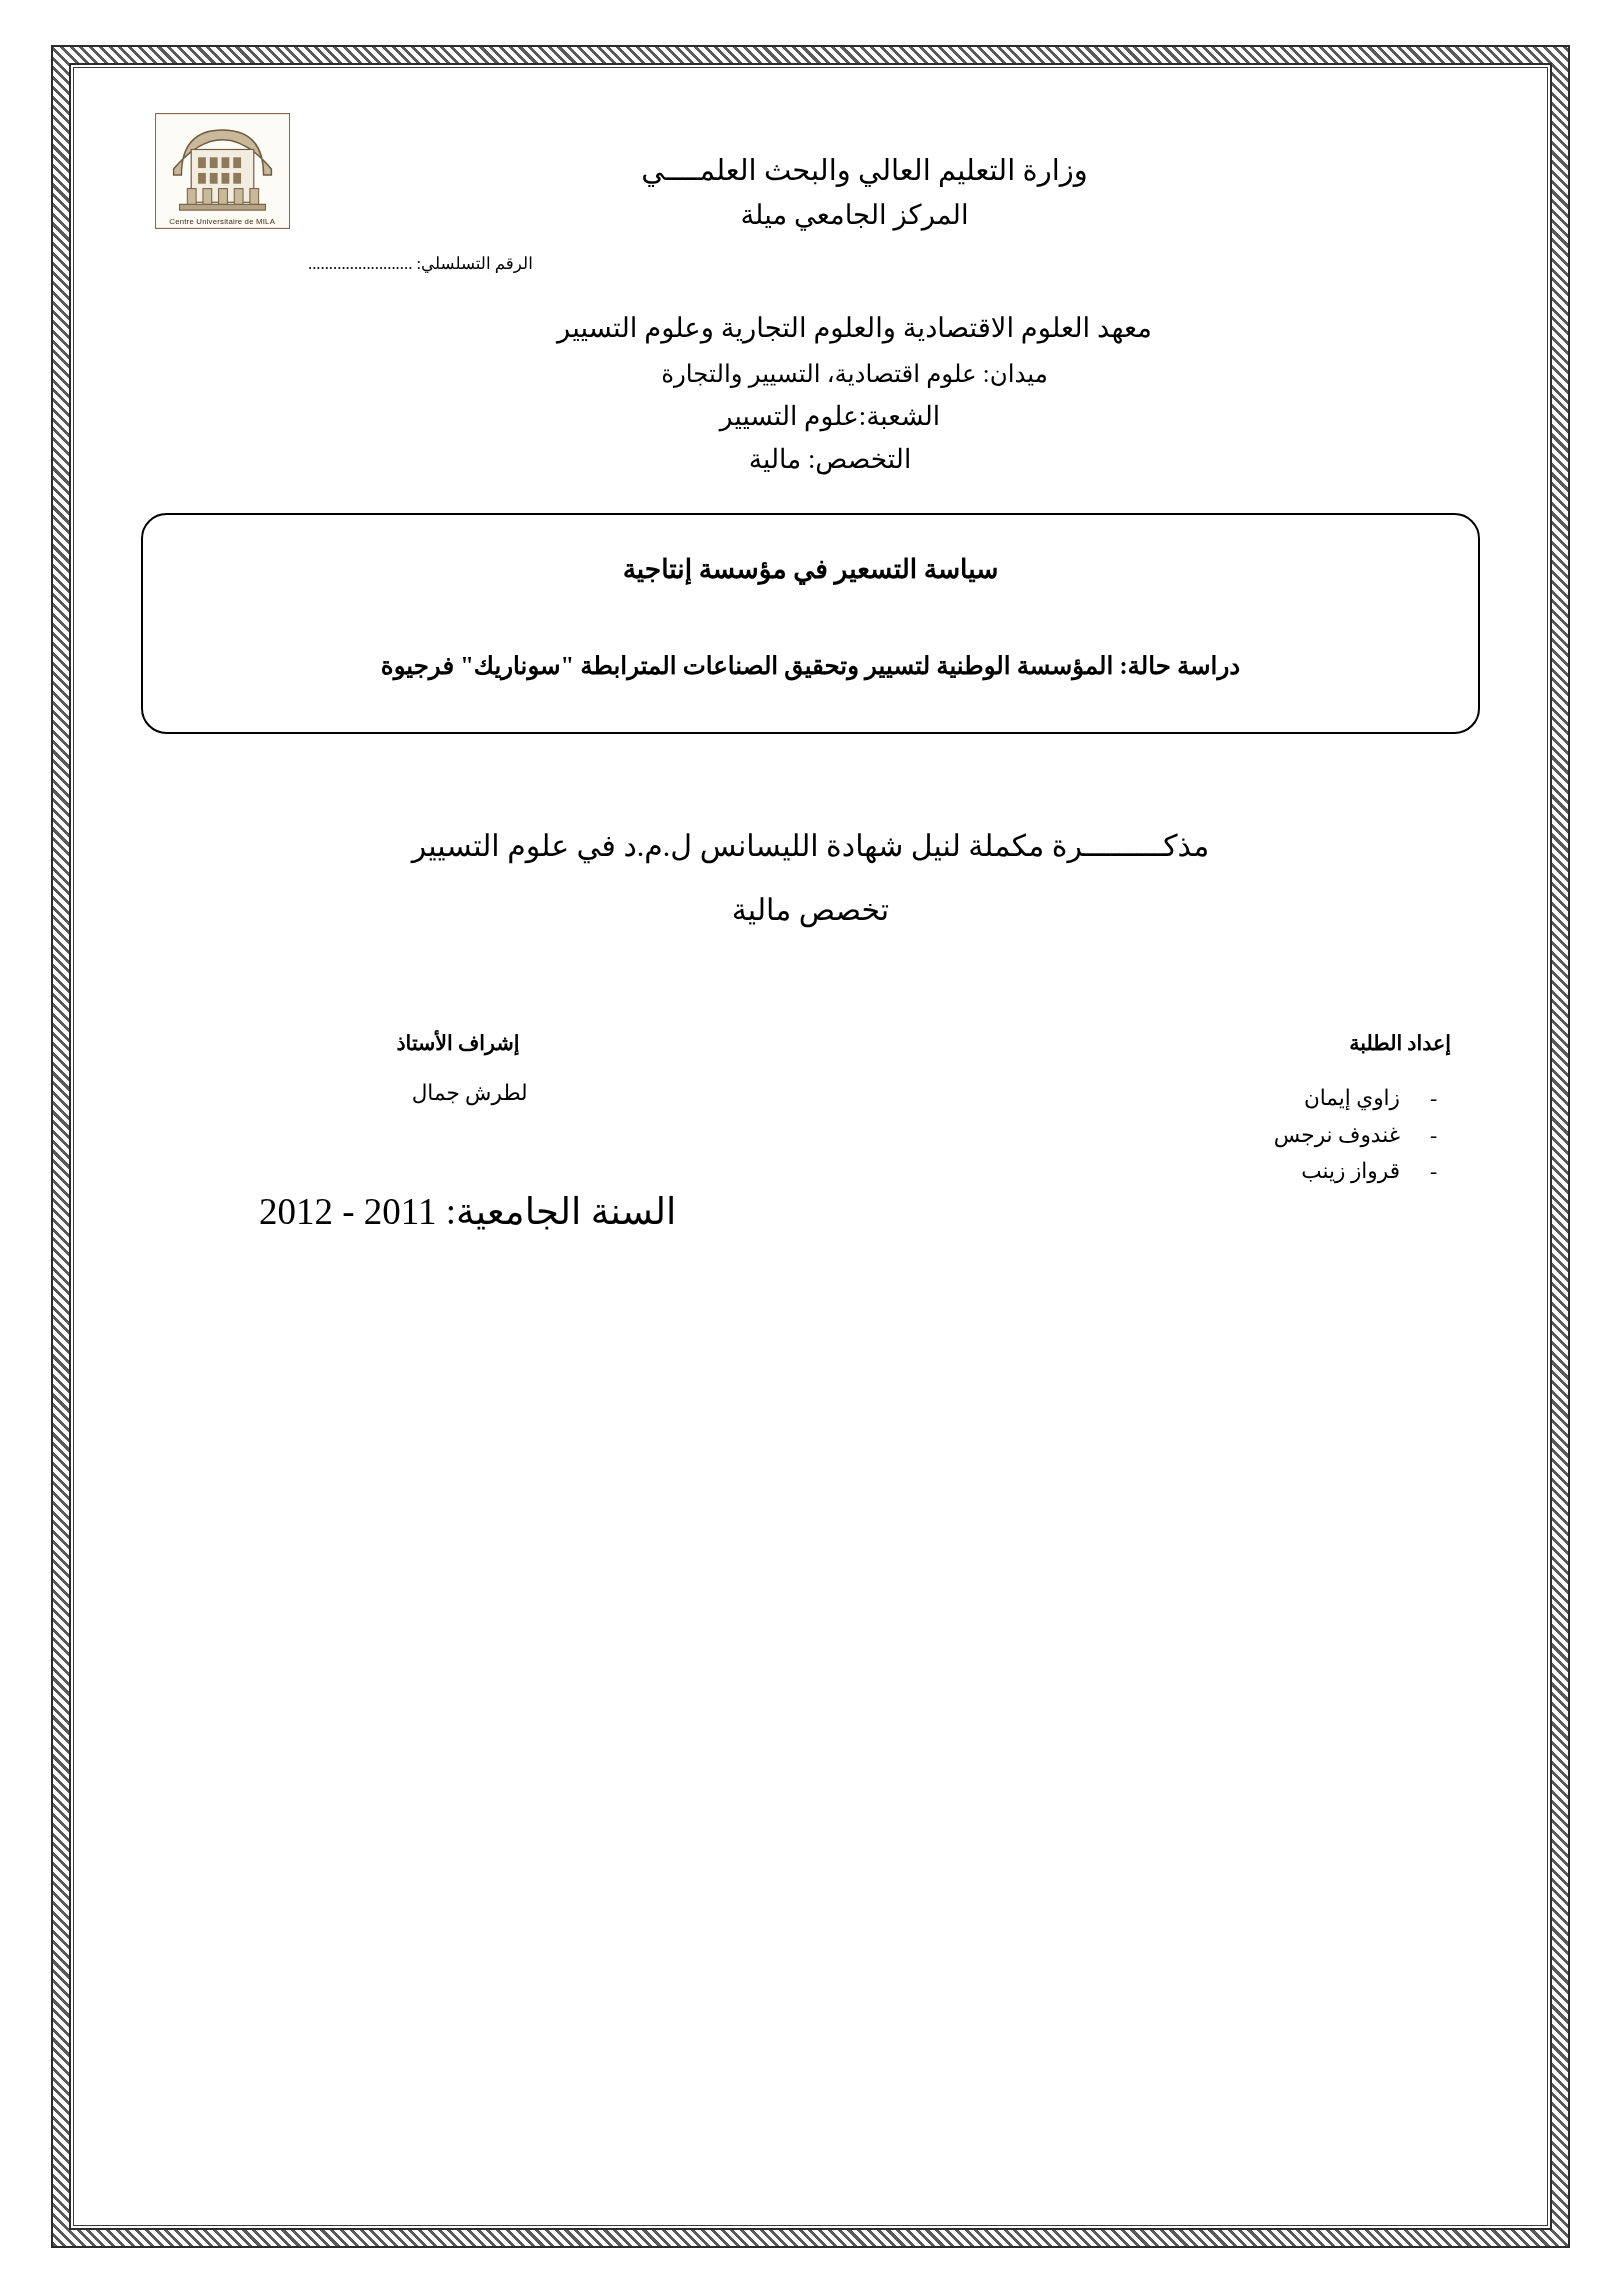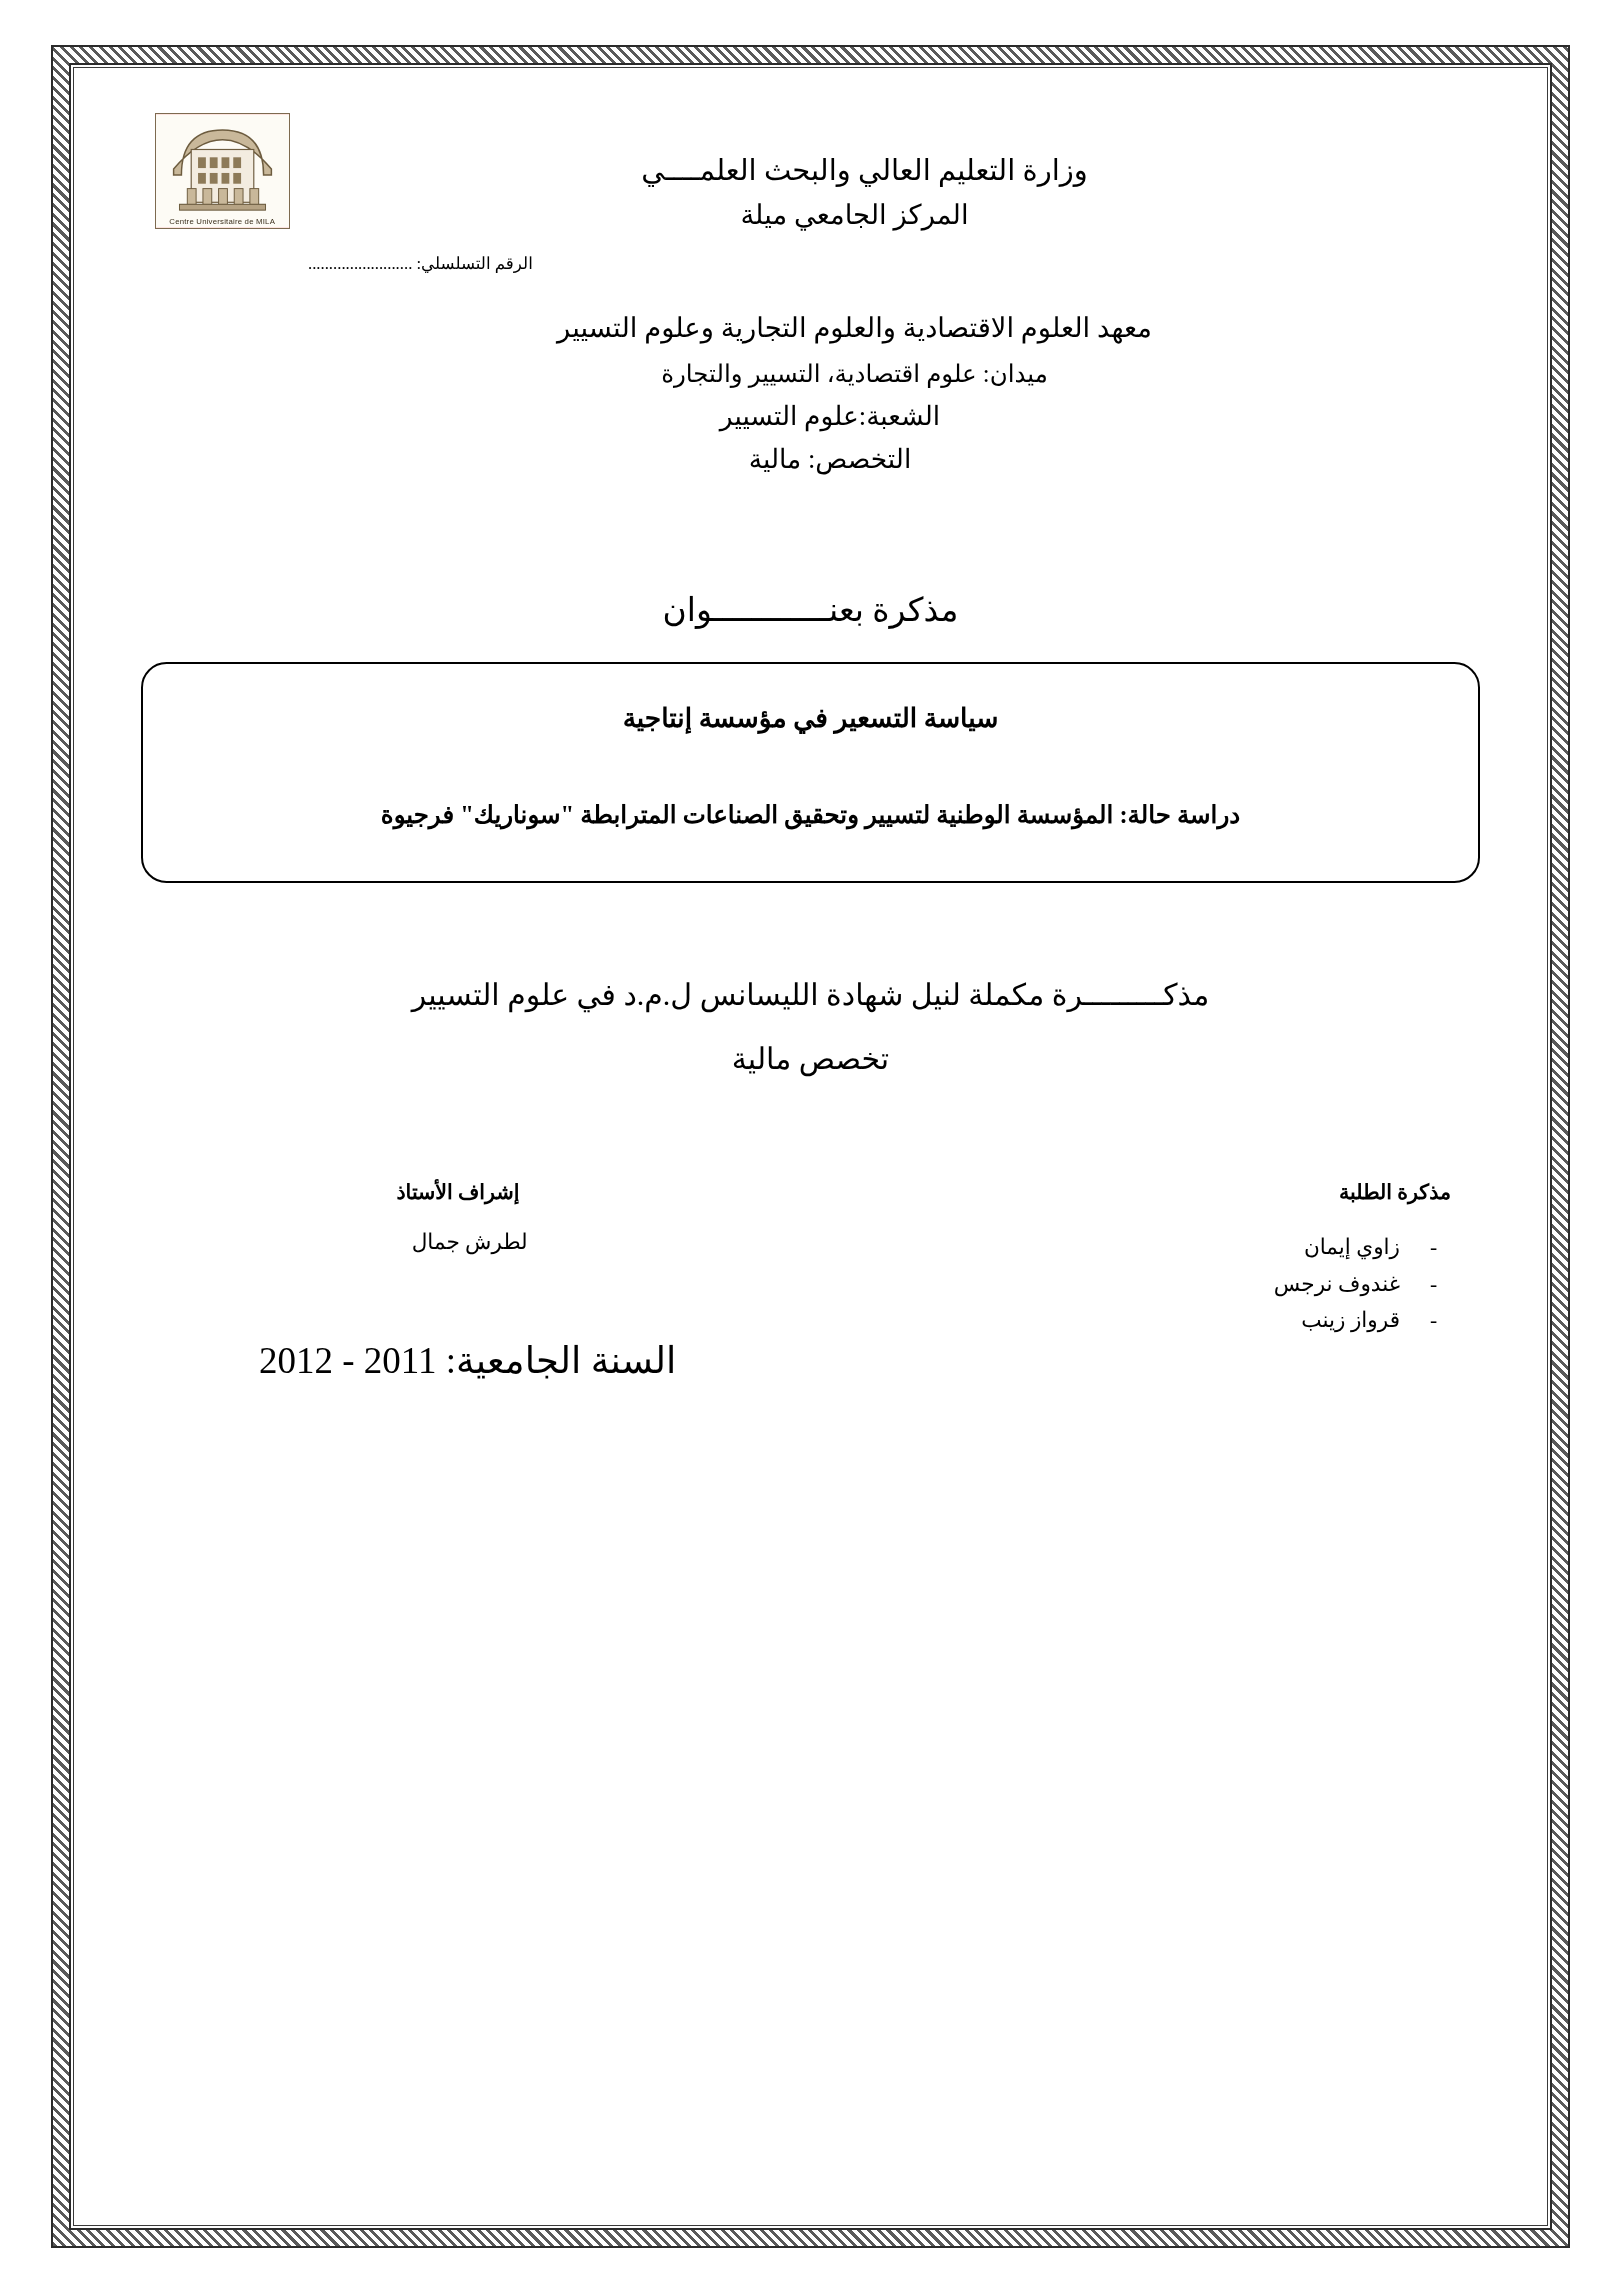--- a/index.html
+++ b/index.html
@@ -272,36 +272,35 @@
       <div class="center-line">المركز الجامعي ميلة</div>
     </div>
 
     <div class="info-block">
       <div class="center-line">معهد العلوم الاقتصادية والعلوم التجارية وعلوم التسيير</div>
       <div class="center-line small">ميدان: علوم اقتصادية، التسيير والتجارة</div>
       <div class="two-line">الشعبة:علوم التسيير</div>
       <div class="two-line">التخصص: مالية</div>
     </div>
 
-    <div class="memoire">مذكرة بعنــــــــــــوان</div>
 
     <div class="title-box">
       <div class="title-main">سياسة التسعير في مؤسسة إنتاجية</div>
       <div class="title-sub">دراسة حالة: المؤسسة الوطنية لتسيير وتحقيق الصناعات المترابطة "سوناريك" فرجيوة</div>
     </div>
 
     <div class="degree">
       <span>مذكـــــــــرة مكملة لنيل شهادة الليسانس ل.م.د في علوم التسيير</span>
       <span class="spec">تخصص مالية</span>
     </div>
 
     <div class="people">
 
       <div class="people-col right">
-        <div class="people-head">مذكرة الطلبة</div>
+        <div class="people-head">إعداد الطلبة</div>
         <ul class="student-list">
           <li><span class="dash">-</span><span>زاوي إيمان</span></li>
           <li><span class="dash">-</span><span>غندوف نرجس</span></li>
           <li><span class="dash">-</span><span>قرواز زينب</span></li>
         </ul>
       </div>
 
       <div class="people-col left">
         <div class="people-head">إشراف الأستاذ</div>
         <div class="supervisor-name">لطرش جمال</div>

